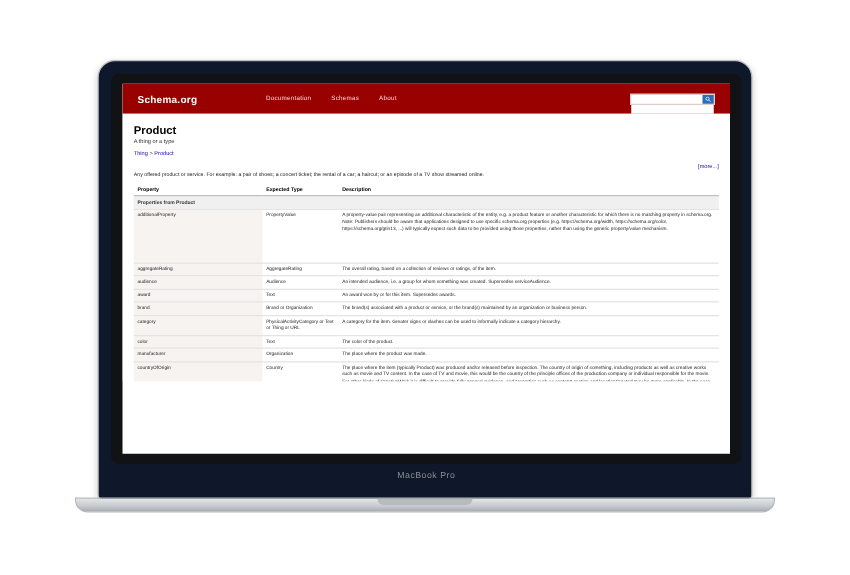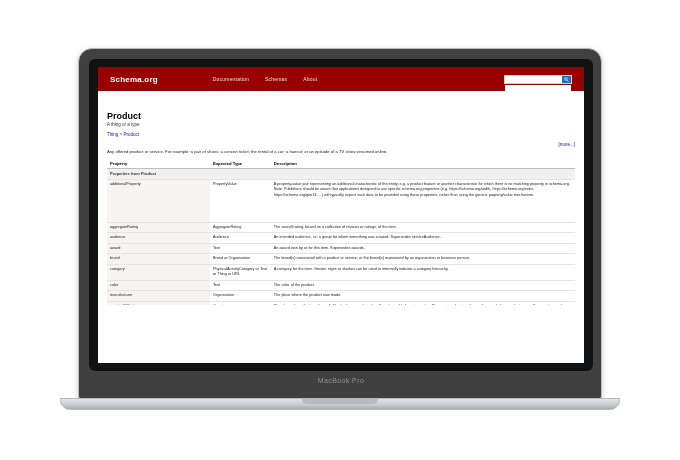--- a/index.html
+++ b/index.html
@@ -27,21 +27,21 @@
     width: 524px;
     height: 352px;
   }
 
   .lid {
     position: absolute;
     left: 0;
     top: 0;
     width: 524px;
     height: 352px;
-    background: #404040;
+    background: #0f172a;
     border-radius: 14px 14px 4px 4px;
     box-sizing: border-box;
     border: 1px solid #b9bcc0;
     box-shadow: 0 2px 6px rgba(0,0,0,0.18);
   }
 
   .bezel {
     position: absolute;
     left: 10px;
     top: 10px;
@@ -146,21 +146,21 @@
     width: 9px; height: 7px;
     background: #2a6fb5;
     display: flex;
     align-items: center;
     justify-content: center;
   }
   .search-btn svg { display: block; }
 
   
   .page {
-    padding: 18px 9px 0 9px;
+    padding: 6px 9px 0 9px;
     box-sizing: border-box;
     background: #ffffff;
     height: 214px;
     overflow: hidden;
   }
   .page-title {
     font-size: 9px;
     color: #000000;
     font-weight: bold;
     margin: 2px 0 1px 0;

